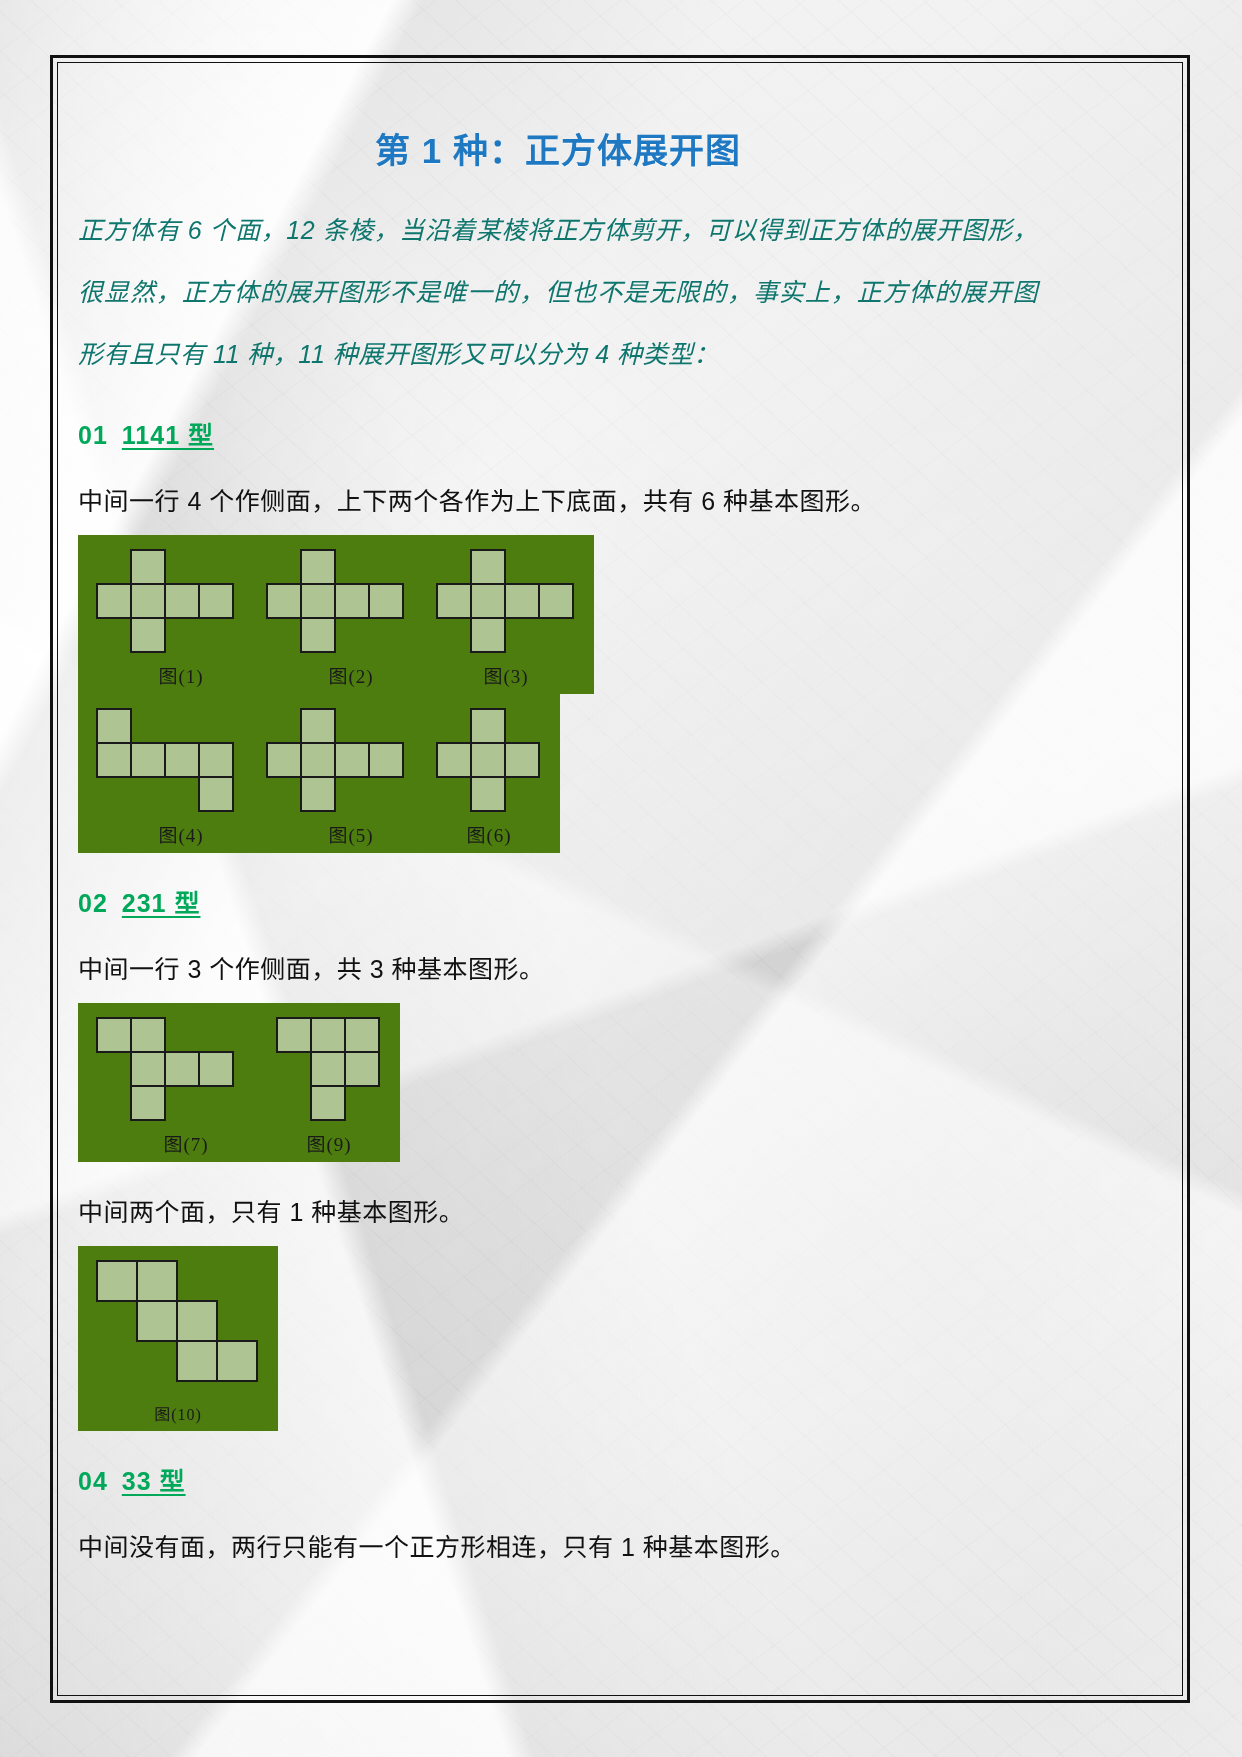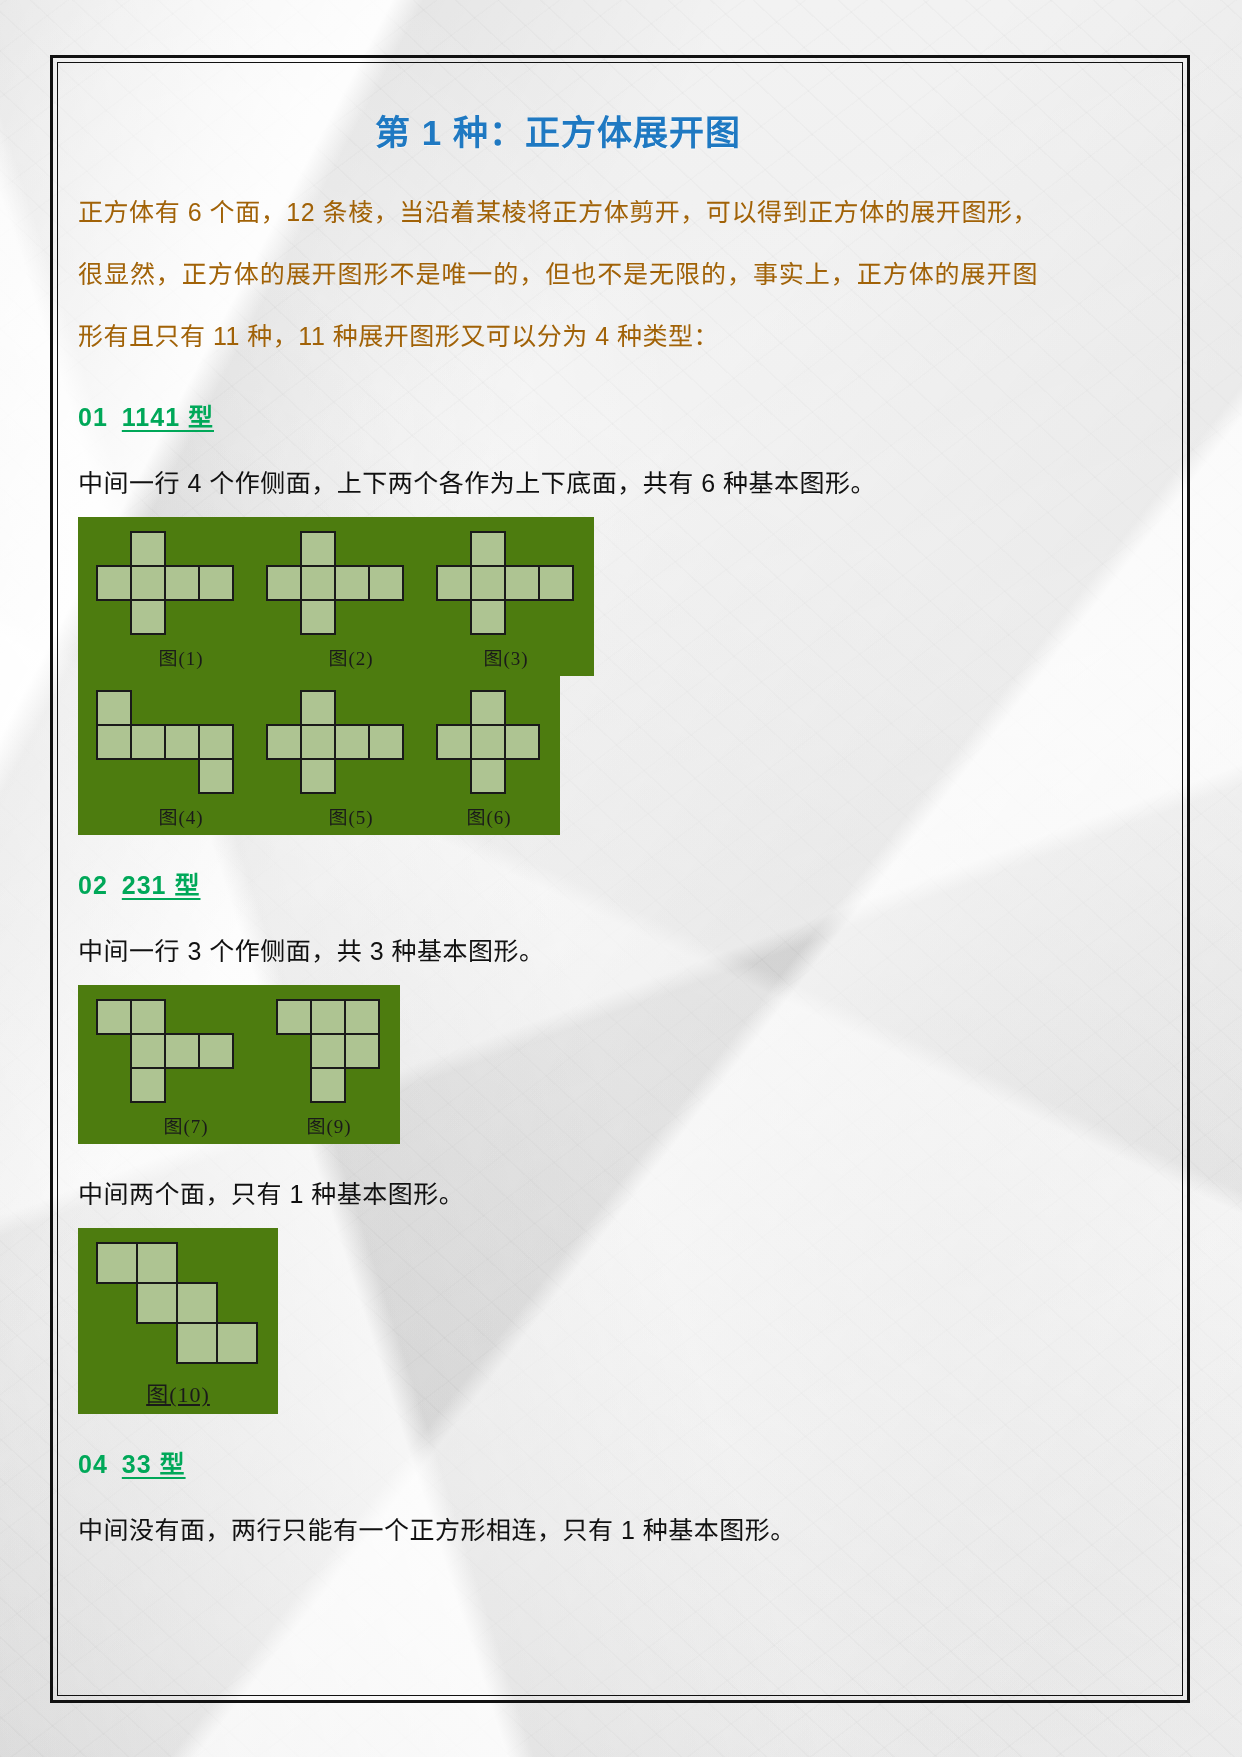--- a/index.html
+++ b/index.html
@@ -41,41 +41,42 @@
   #page-frame-inner{
     position:absolute;inset:4px;
     border:1px solid #111;
     box-sizing:border-box;
     pointer-events:none;
   }
 
   
   #content{
     position:absolute;
-    left:78px;top:104px;
+    left:78px;top:122px;
     width:960px;
   }
 
   .doc-title{
     text-align:center;
     color:#1f79c2;
     font-size:35px;
     font-weight:bold;
     letter-spacing:1px;
     margin:0 0 26px 0;
     text-shadow:0 1px 0 rgba(255,255,255,.6);
   }
 
   .para{
-    color:#a16207;
+    color:#0f766e;
     font-size:25px;
     line-height:62px;
     letter-spacing:.5px;
     margin:0;
     text-align:justify;
+    font-style:italic;
   }
 
   .section-head{
     color:#00a859;
     font-size:25px;
     font-weight:bold;
     margin:30px 0 0 0;
     letter-spacing:1px;
   }
   .section-head .sh-num{margin-right:14px;}
@@ -250,21 +251,21 @@
       <div class="fig-row">
         <div class="fig-cell">
           <div class="net" style="width: 164px; height: 124px; margin-right: 0px;">
               <span style="left: 0px; top: 0px; width: 42px; height: 42px;"></span>
               <span style="left: 40px; top: 0px; width: 42px; height: 42px;"></span>
               <span style="left: 40px; top: 40px; width: 42px; height: 42px;"></span>
               <span style="left: 80px; top: 40px; width: 42px; height: 42px;"></span>
               <span style="left: 80px; top: 80px; width: 42px; height: 42px;"></span>
               <span style="left: 120px; top: 80px; width: 42px; height: 42px;"></span>
             </div>
-          <div class="fig-label" style="font-size:22px;margin-top:10px;text-decoration:underline;">图(10)</div>
+          <div class="fig-label" style="font-size:16px;margin-top:17px;">图(10)</div>
         </div>
       </div>
     </div>
   </div>
 
   <div class="section-block">
     <div class="section-head">
       <span class="sh-num">04</span><span class="sh-type">33 型</span>
     </div>
     <div class="section-desc">中间没有面，两行只能有一个正方形相连，只有 1 种基本图形。</div>

